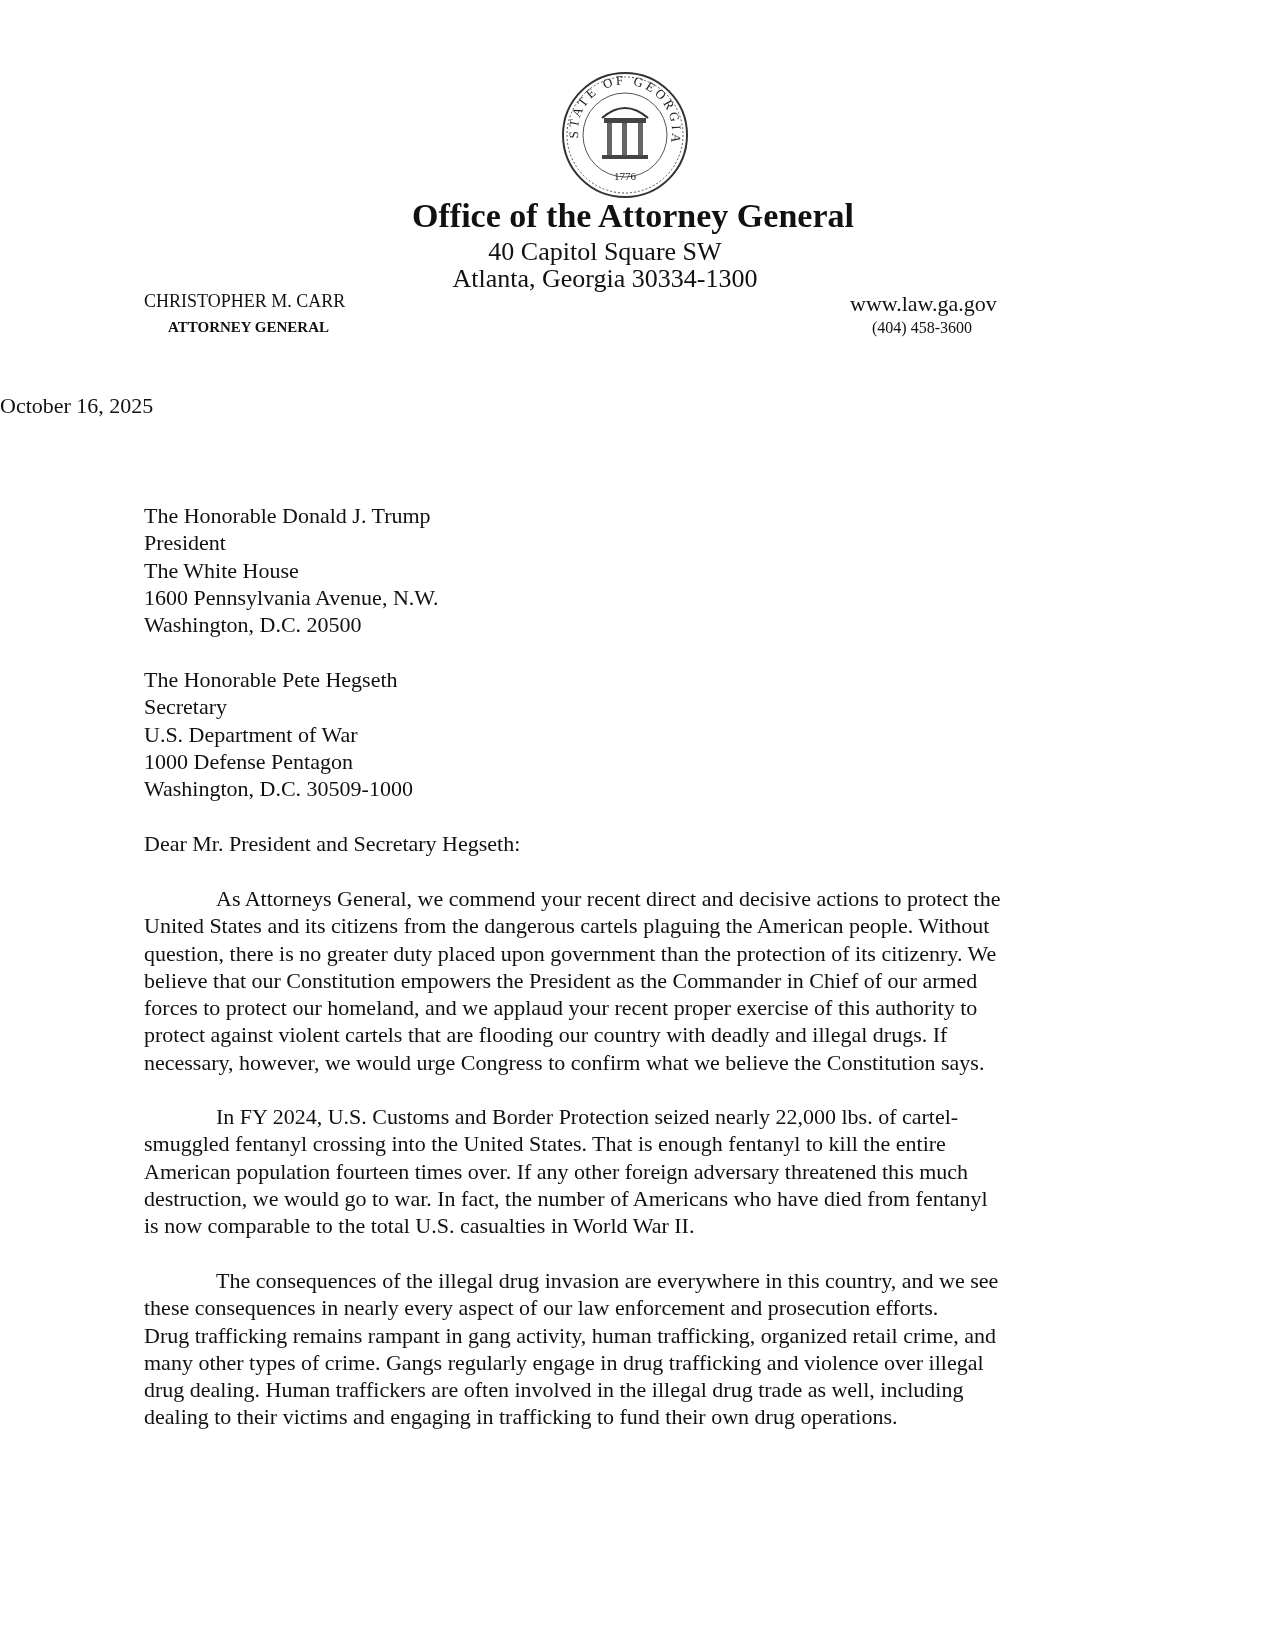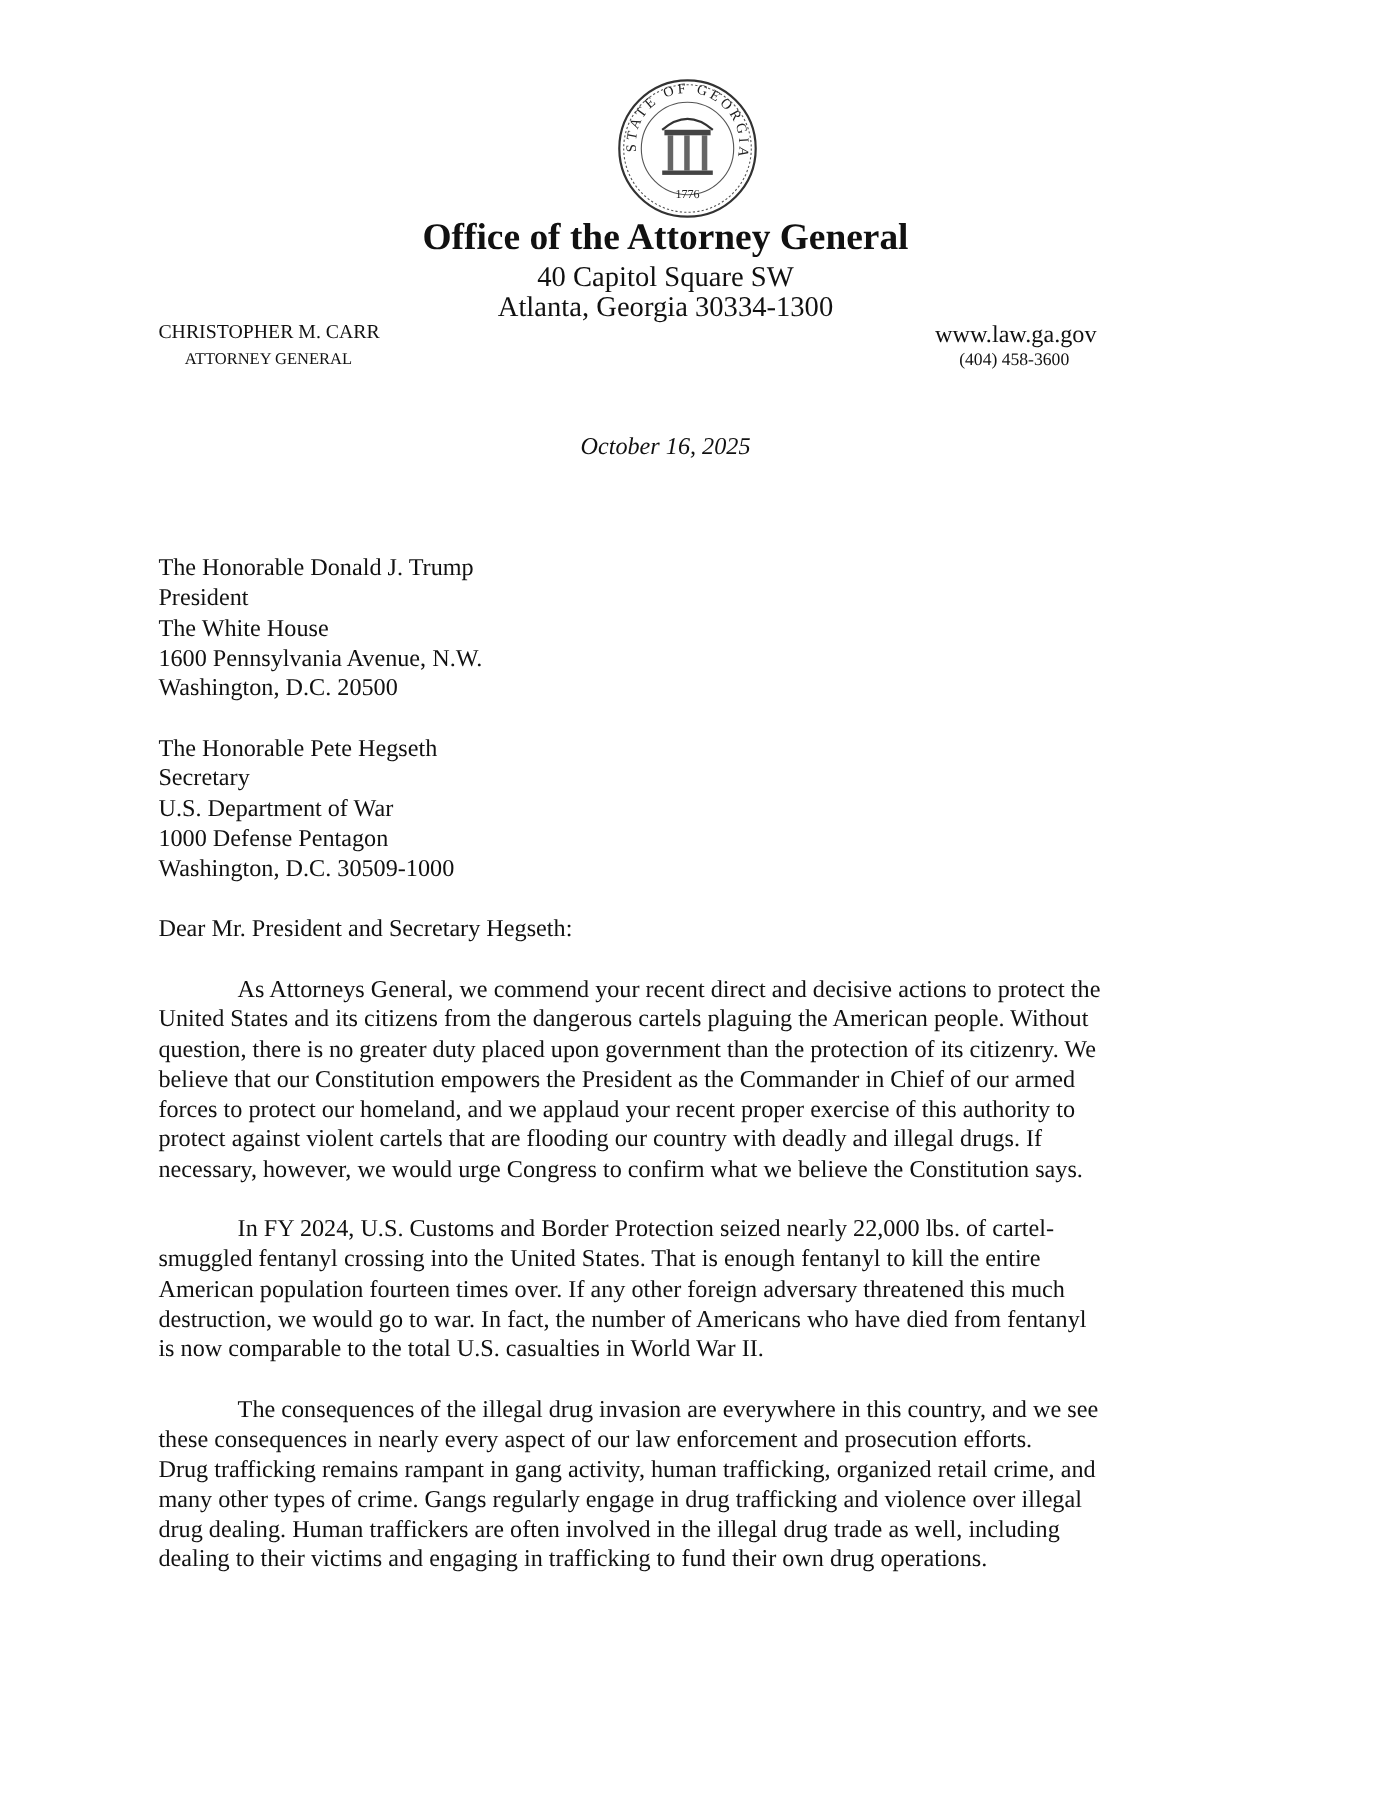--- a/index.html
+++ b/index.html
@@ -1,26 +1,26 @@
 <!DOCTYPE html>
 <html><head>
 <meta charset="utf-8">
 <style>
   html, body { margin: 0; padding: 0; background: #ffffff; }
   body { width: 1265px; height: 1637px; position: relative; overflow: hidden;
          font-family: "Liberation Serif", "DejaVu Serif", serif; color: #111111; }
   .seal { position: absolute; left: 560px; top: 70px; width: 130px; height: 130px; }
   .title { position: absolute; top: 197px; left: 0; width: 1210px; text-align: center;
-           font-size: 34px; font-weight: bold; letter-spacing: 0px; }
+           font-size: 34px; font-weight: bold; letter-spacing: 0px; padding-left: 28px; }
   .addr { position: absolute; left: 0; width: 1210px; text-align: center; font-size: 26px; }
   .ag-name { position: absolute; left: 144px; top: 291px; font-size: 18px; }
-  .ag-title { position: absolute; left: 168px; top: 319px; font-size: 15px; }
+  .ag-title { position: absolute; left: 168px; top: 319px; font-size: 15px; font-weight: bold; }
   .web { position: absolute; left: 850px; top: 291px; font-size: 22px; }
   .phone { position: absolute; left: 872px; top: 319px; font-size: 16px; }
-  .date { position: absolute; top: 393px; left: 0; width: 1210px; text-align: center; font-size: 22px; font-style: italic; }
+  .date { position: absolute; top: 393px; left: 0; width: 1210px; text-align: left; font-size: 22px; }
   .block { position: absolute; left: 144px; font-size: 22px; line-height: 27.3px; }
   .line { white-space: nowrap; display: block; }
   .indent { padding-left: 72px; }
 </style>
 </head>
 <body>
 
 <div class="seal">
   <svg width="130" height="130" viewBox="0 0 130 130">
     <circle cx="65" cy="65" r="62" fill="none" stroke="#333" stroke-width="2"></circle>

